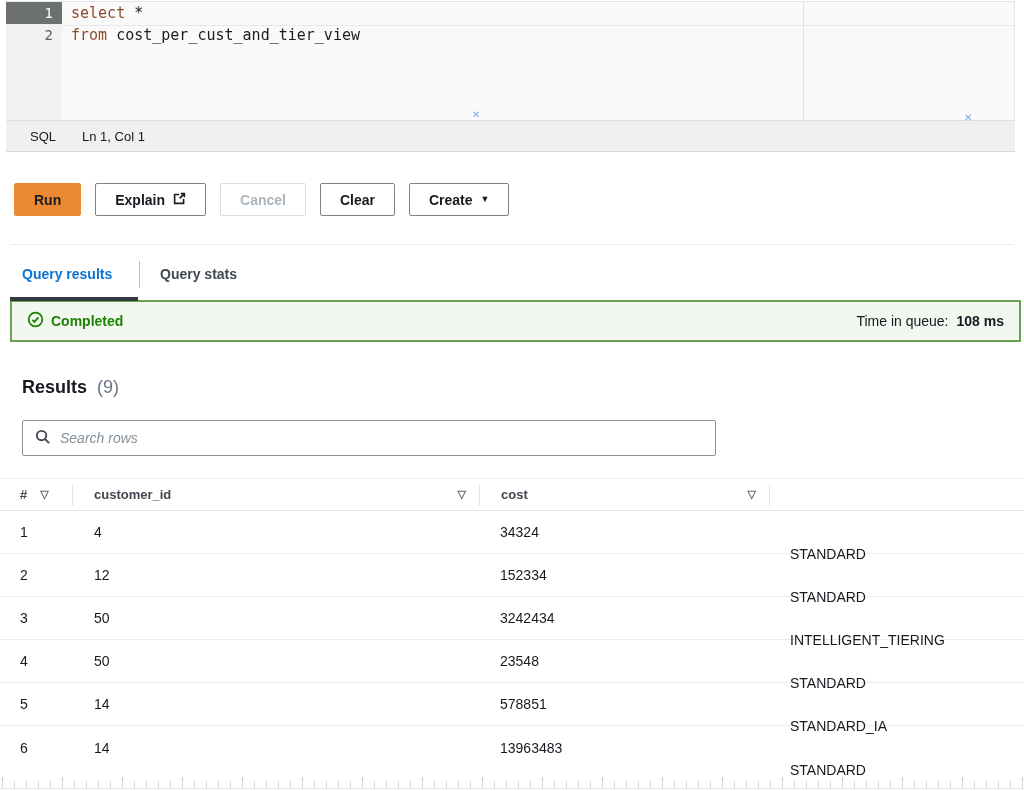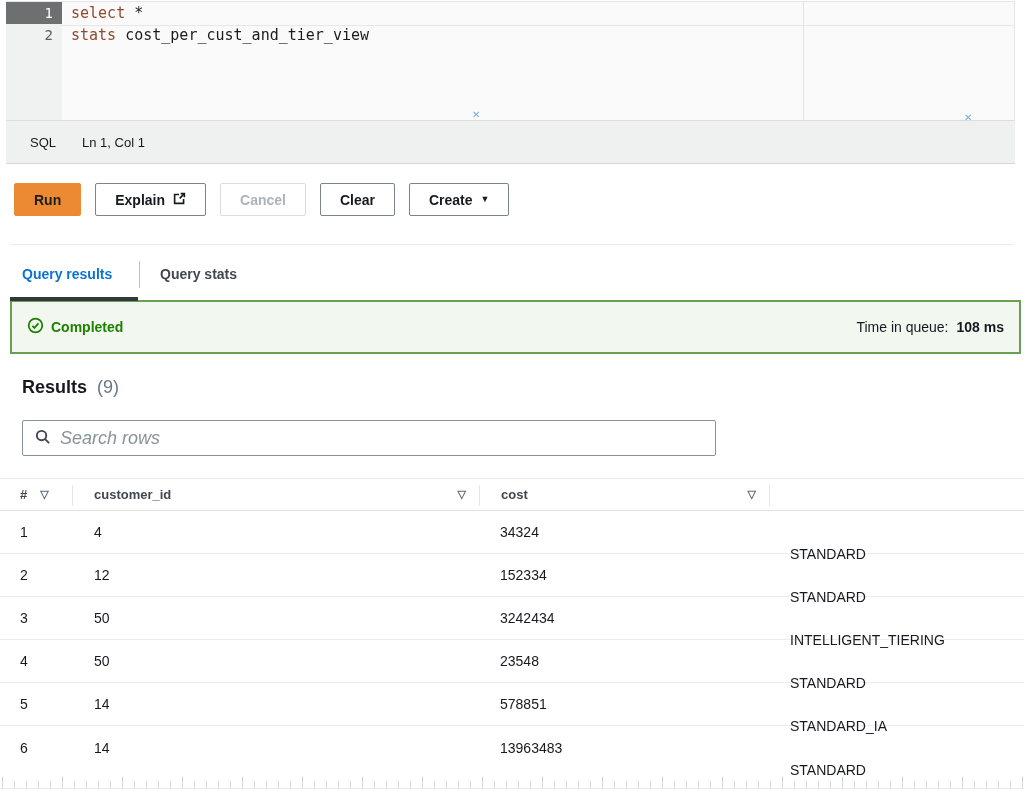--- a/index.html
+++ b/index.html
@@ -28,21 +28,21 @@
   .kw { color:#8f4a2b; }
   .active-line-rule { position:absolute; left:56px; right:0; top:23px; height:1px; background:#e7e7e7; }
   .pane-divider { position:absolute; left:797px; top:0; bottom:0; width:1px; background:#e3e3e3; }
 
   .resize-marker { position:absolute; font-size:10px; color:#71ace4; z-index:5; cursor:ns-resize; }
   #marker-1 { left:472px; top:109px; }
   #marker-2 { left:964px; top:112px; }
 
   
   #editor-statusbar {
-    position:absolute; left:6px; top:120px; width:1009px; height:44px;
+    position:absolute; left:6px; top:120px; width:1009px; height:32px;
     background:#eff0f0; border-top:1px solid #dcdedf; border-bottom:1px solid #d6d9da;
     display:flex; align-items:center; font-size:13px; color:#16191f;
   }
   #editor-statusbar .lang { margin-left:24px; }
   #editor-statusbar .cursor { margin-left:26px; }
 
   
   #toolbar { position:absolute; left:14px; top:183px; display:flex; gap:14px; align-items:center; }
   .btn {
     height:33px; border-radius:2px; font-family:"Liberation Sans",sans-serif;
@@ -58,21 +58,21 @@
 
   
   .tab { position:absolute; font-size:14px; font-weight:700; cursor:pointer; }
   #tab-results { left:22px; top:266px; color:#0972d3; }
   #tab-stats   { left:160px; top:266px; color:#414750; }
   #tab-divider { position:absolute; left:139px; top:261px; width:1px; height:27px; background:#b9c0c6; }
   #tab-underline { position:absolute; left:10px; top:297px; width:128px; height:4px; background:#33383d; z-index:2; }
 
   
   #alert {
-    position:absolute; left:10px; top:300px; width:1011px; height:54px;
+    position:absolute; left:10px; top:300px; width:1011px; height:42px;
     background:#f2f8f0; border:2px solid #69a154;
     display:flex; align-items:center; padding:0 15px;
   }
   #alert .state { color:#1d8102; font-weight:700; font-size:14px; margin-left:7px; }
   #alert .spacer { flex:1; }
   #alert .q-label { font-size:14px; color:#16191f; }
   #alert .q-value { font-size:14px; font-weight:700; margin-left:8px; }
 
   
   #results-heading { position:absolute; left:22px; top:377px; font-size:18px; }
@@ -80,21 +80,21 @@
   #results-heading .count { font-weight:400; color:#6b7684; margin-left:5px; }
 
   
   #search-box {
     position:absolute; left:22px; top:420px; width:694px; height:36px;
     border:1px solid #87929a; border-radius:2px; background:#fff;
     display:flex; align-items:center; padding:0 12px;
   }
   #search-input {
     flex:1; margin-left:10px; border:none; outline:none; background:transparent;
-    font-family:"Liberation Sans",sans-serif; font-size:18px; color:#16191f;
+    font-family:"Liberation Sans",sans-serif; font-size:14px; color:#16191f;
   }
   #search-input::placeholder { color:#87929a; font-style:italic; }
 
   
   #results-table { position:absolute; left:0; top:478px; width:1024px; }
   .thead {
     height:33px; display:flex; border-top:1px solid #eaeded; border-bottom:1px solid #dde1e3;
   }
   .th {
     display:flex; align-items:center; position:relative;
@@ -134,21 +134,21 @@
 </head>
 <body>
 
 <div id="editor-panel">
   <div class="gutter">
     <div class="gutter-num active">1</div>
     <div class="gutter-num">2</div>
   </div>
   <div class="code-area">
     <div class="code-line"><span class="kw">select</span><span> *</span></div>
-    <div class="code-line"><span class="kw">stats</span><span> cost_per_cust_and_tier_view</span></div>
+    <div class="code-line"><span class="kw">from</span><span> cost_per_cust_and_tier_view</span></div>
   </div>
   <div class="active-line-rule"></div>
   <div class="pane-divider"></div>
 </div>
 
 <span id="marker-1" class="resize-marker">✕</span>
 <span id="marker-2" class="resize-marker">✕</span>
 
 <div id="editor-statusbar">
   <span class="lang">SQL</span>

